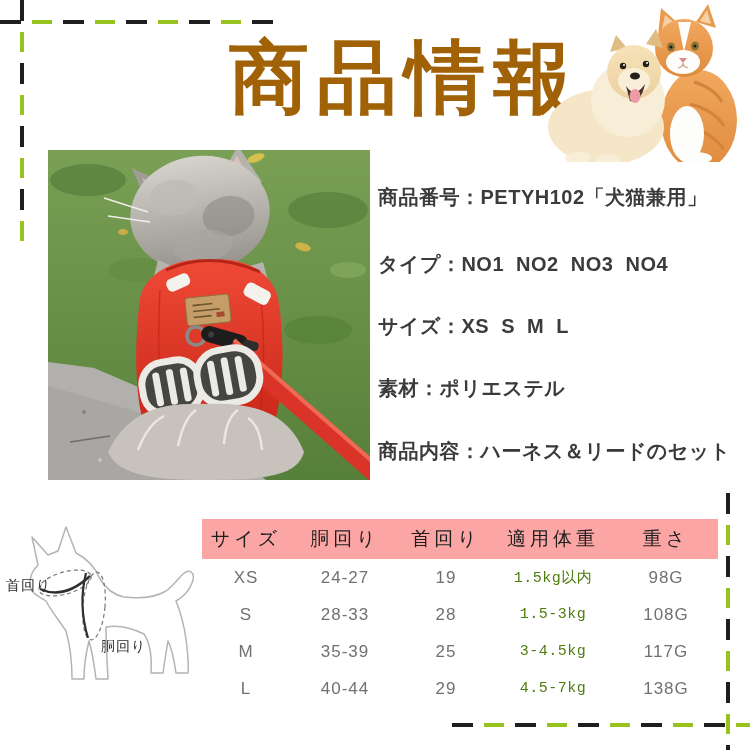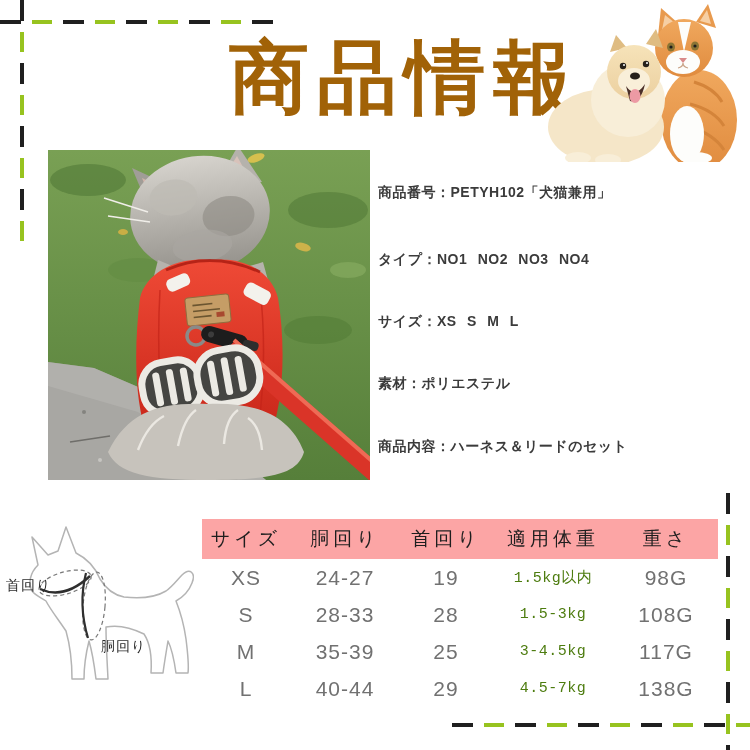--- a/index.html
+++ b/index.html
@@ -22,21 +22,21 @@
     font-size:80px;font-weight:bold;color:#a16207;letter-spacing:8px;line-height:1.2;
     white-space:nowrap;
     margin-left:32px;
   }
 
   .hero-photo{position:absolute;left:543px;top:2px;width:207px;height:160px;}
   .product-photo{position:absolute;left:48px;top:150px;width:322px;height:330px;}
 
   .detail-line{
     position:absolute;left:378px;white-space:nowrap;
-    font-size:14px;font-weight:bold;color:#3b3b3b;word-spacing:6px;letter-spacing:0.5px;
+    font-size:20px;font-weight:bold;color:#3b3b3b;word-spacing:6px;letter-spacing:0.5px;
   }
   #detail-0{top:184px;}
   #detail-1{top:251px;}
   #detail-2{top:313px;}
   #detail-3{top:375px;}
   #detail-4{top:438px;}
 
   .diagram-svg{position:absolute;left:2px;top:513px;width:200px;height:222px;}
   .diagram-label{
     position:absolute;font-size:14px;color:#2b2b2b;letter-spacing:1px;
@@ -45,21 +45,21 @@
   #label-neck{left:6px;top:577px;}
   #label-chest{left:101px;top:638px;}
 
   .size-chart{position:absolute;left:202px;top:519px;width:516px;}
   .size-chart table{border-collapse:collapse;table-layout:fixed;width:516px;}
   .size-chart th{
     height:38px;background:#fca5a5;font-family:"Liberation Serif", serif;
     font-weight:500;font-size:19px;color:#1e1e1e;letter-spacing:4px;text-align:center;
   }
   .size-chart td{
-    height:35px;font-size:21px;color:#717171;text-align:center;vertical-align:middle;
+    height:35px;font-size:17px;color:#717171;text-align:center;vertical-align:middle;
     letter-spacing:1px;
   }
   .size-chart td.wcol{
     font-family:"Liberation Mono", monospace;font-size:15px;color:#4d7c0f;letter-spacing:0.5px;
   }
   .c0{width:88px;} .c1{width:110px;} .c2{width:92px;} .c3{width:122px;} .c4{width:104px;}
 </style>
 </head>
 <body>
 

